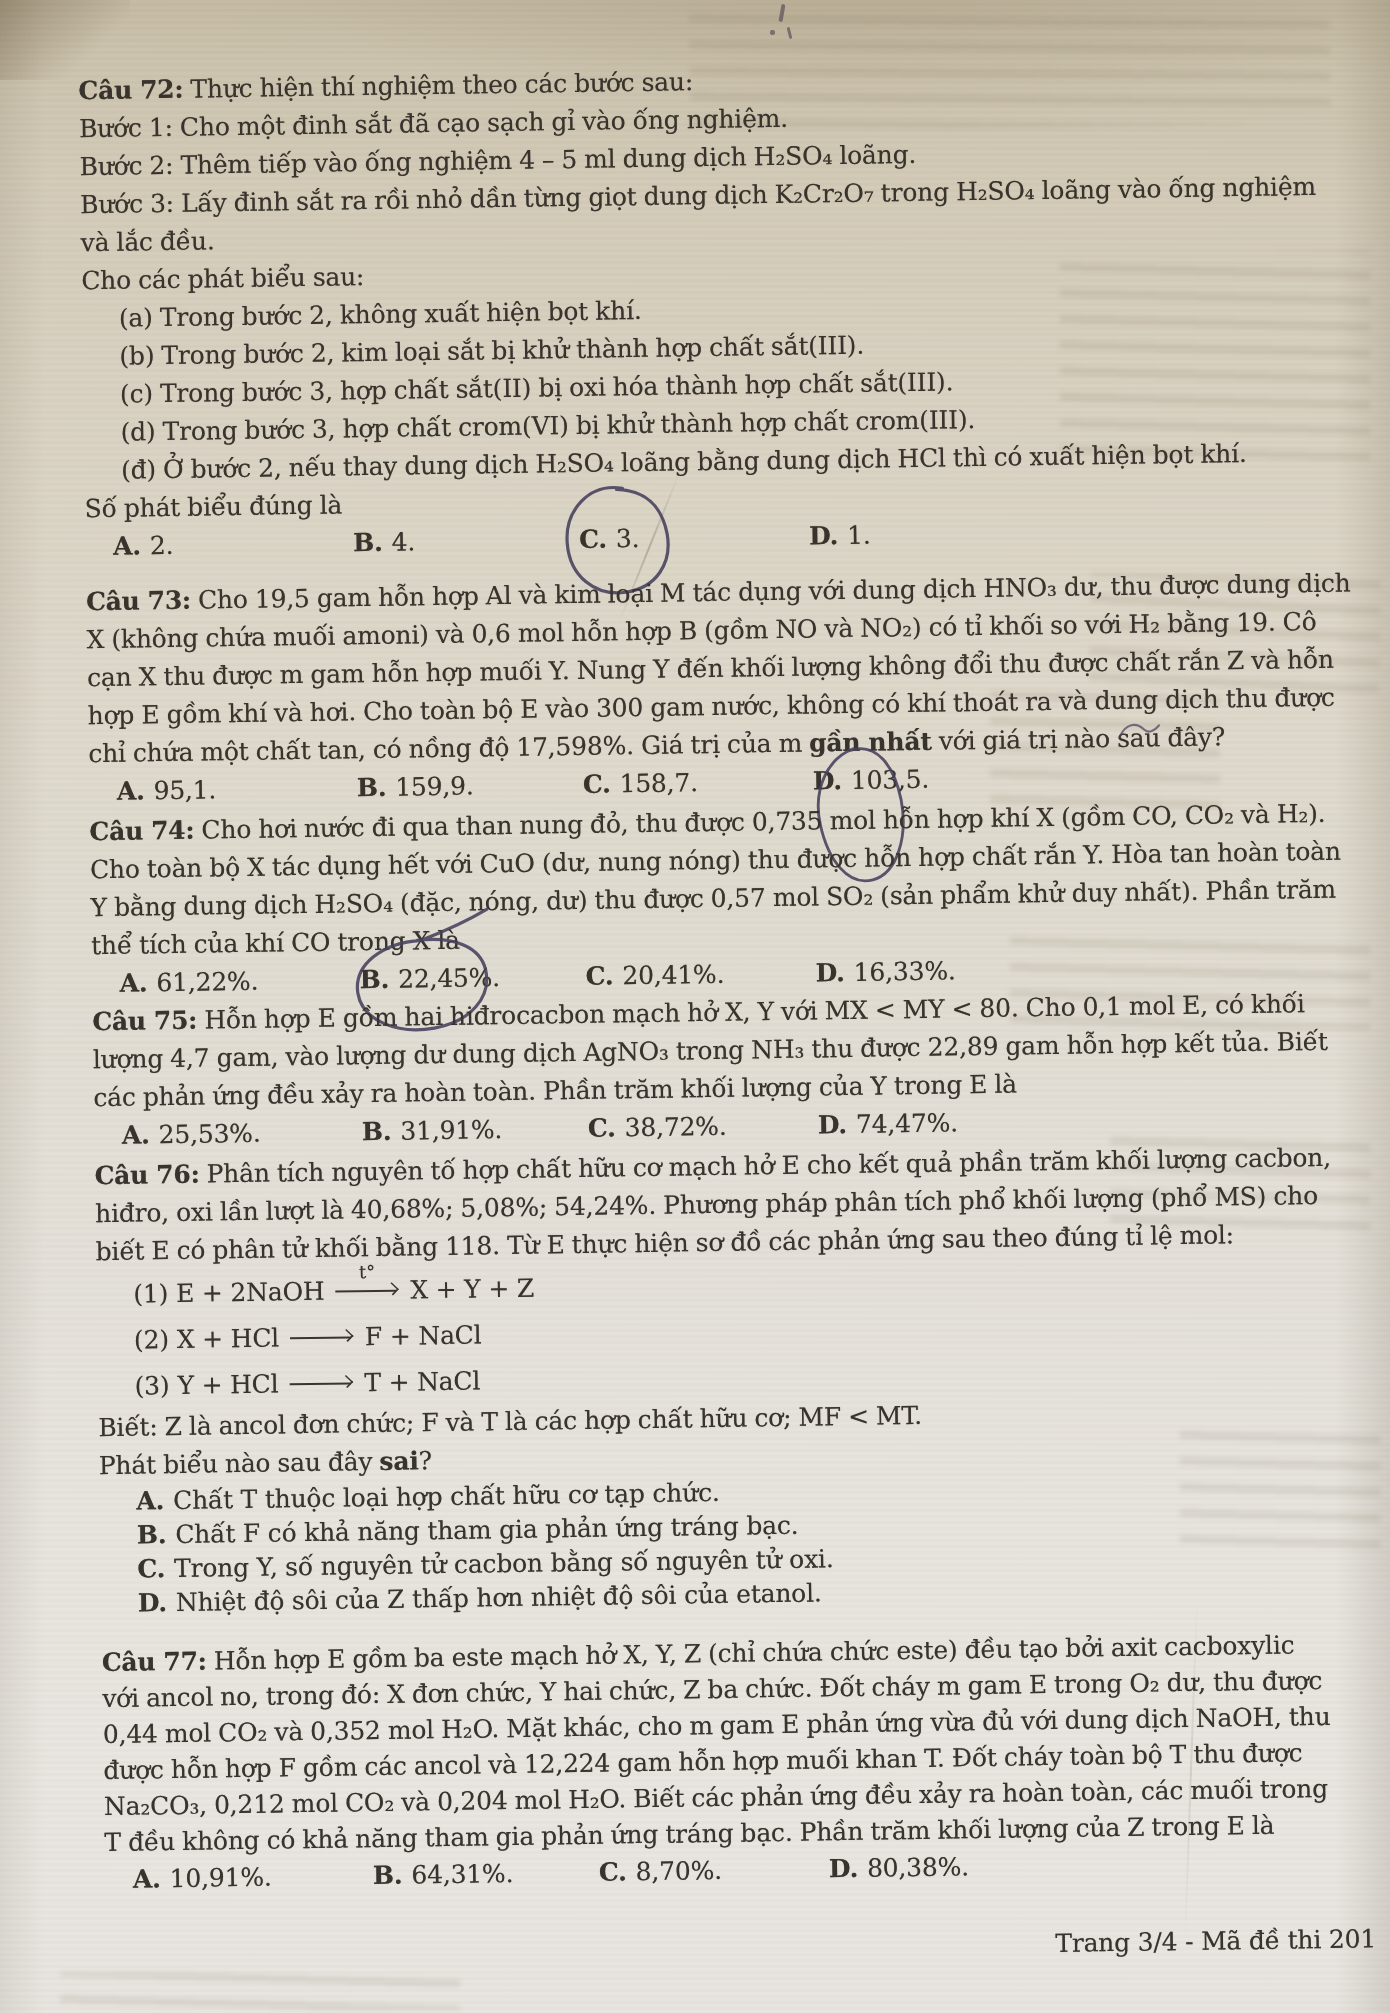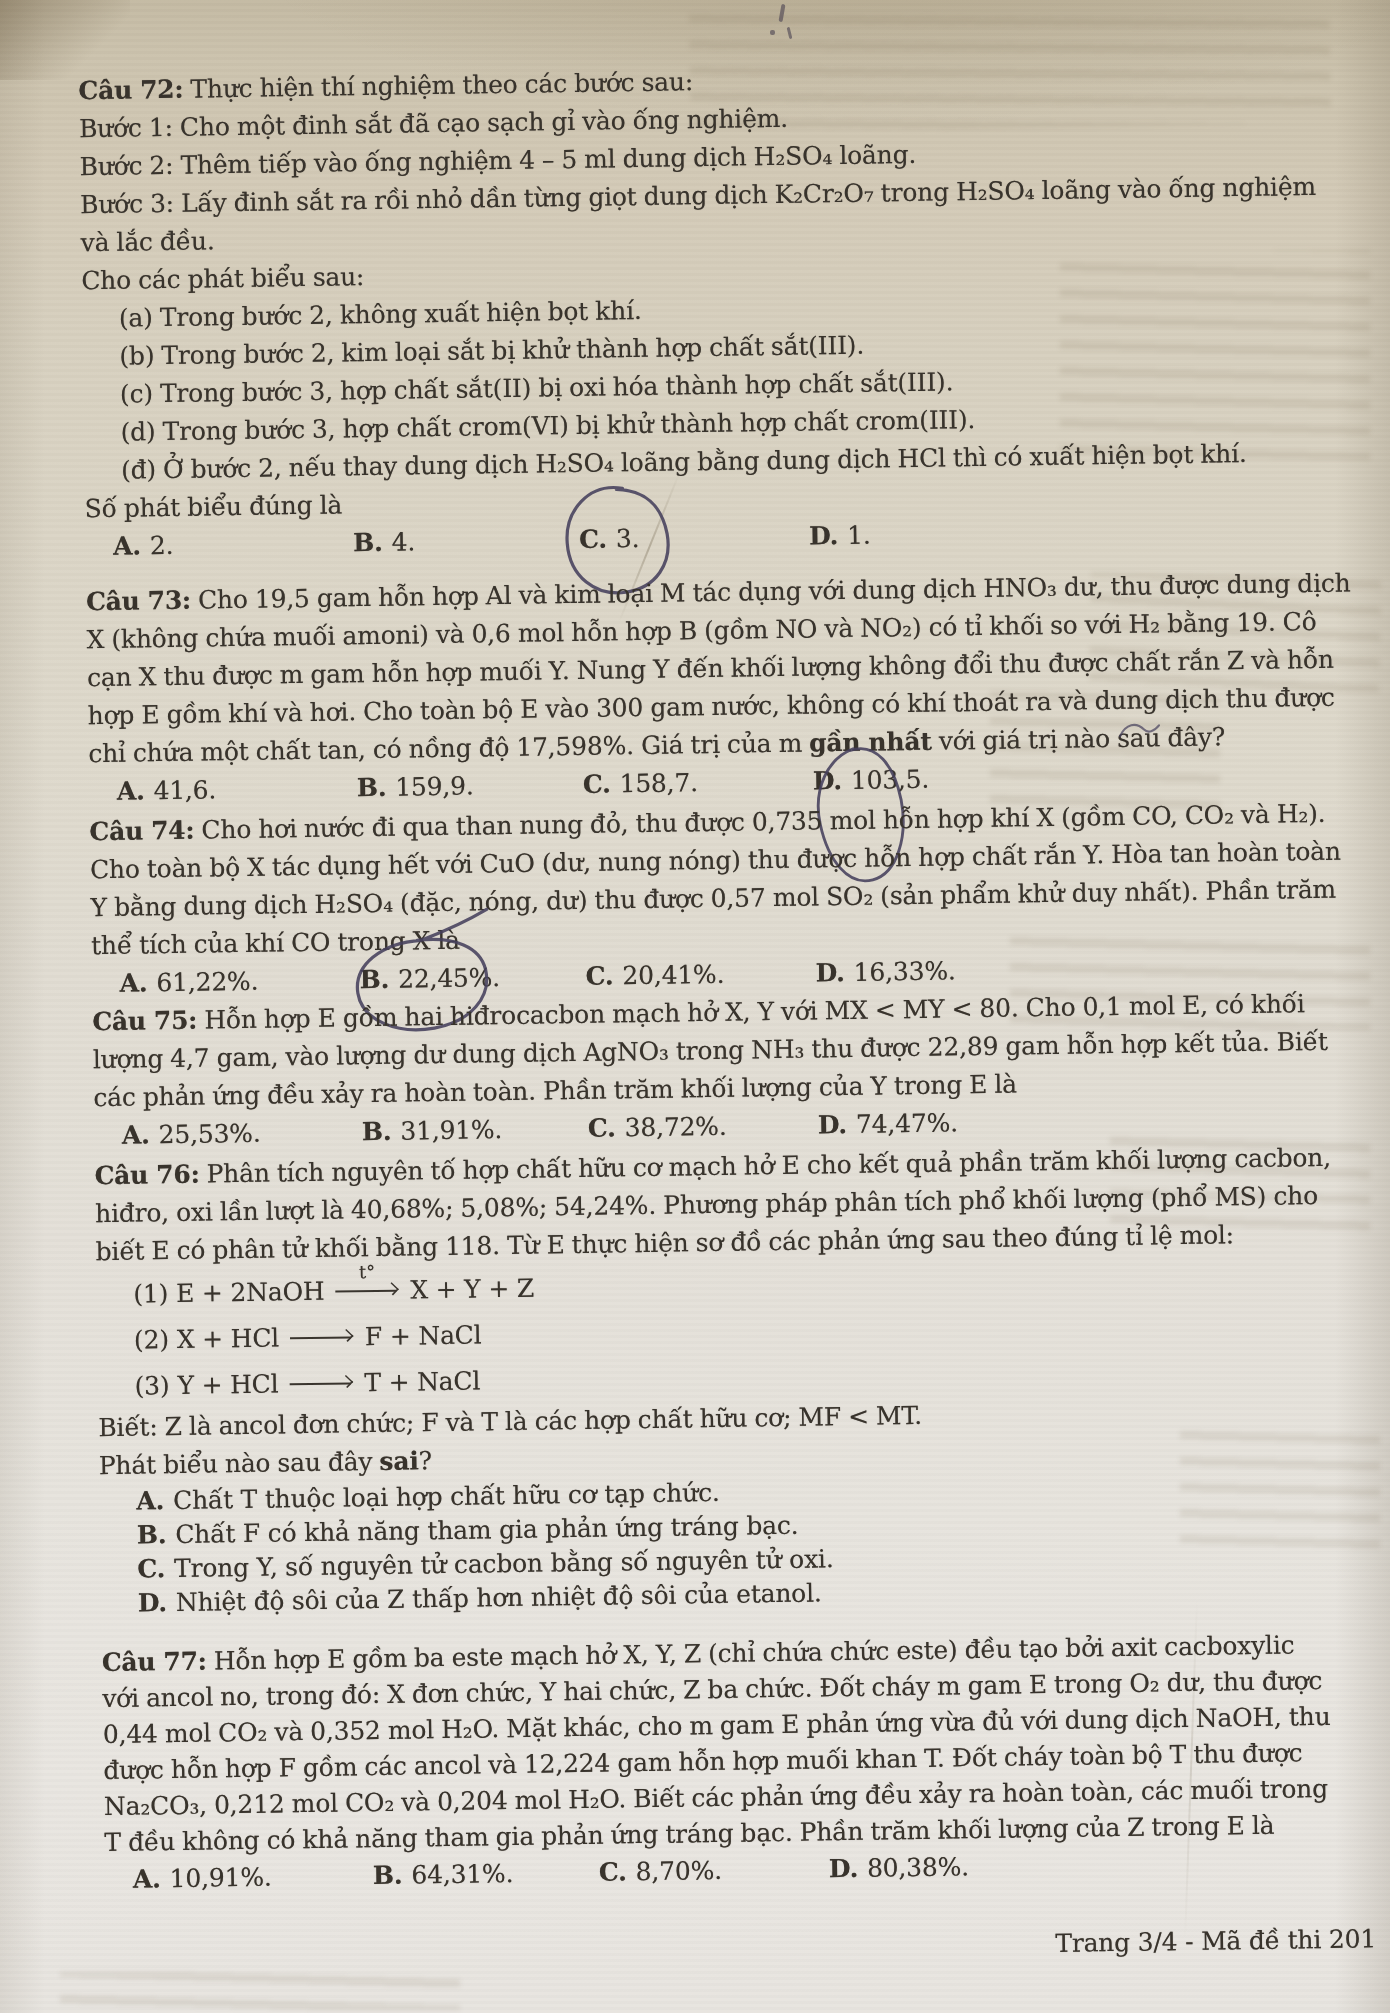--- a/index.html
+++ b/index.html
@@ -101,21 +101,21 @@
     <section class="q" style="margin-top:17px;">
       <div class="para"><span class="qlabel">Câu 73:</span><span>Cho 19,5 gam hỗn hợp Al và kim loại M tác dụng với dung dịch HNO₃ dư, thu được dung dịch</span></div>
       <div class="para">X (không chứa muối amoni) và 0,6 mol hỗn hợp B (gồm NO và NO₂) có tỉ khối so với H₂ bằng 19. Cô
 cạn X thu được m gam hỗn hợp muối Y. Nung Y đến khối lượng không đổi thu được chất rắn Z và hỗn
 hợp E gồm khí và hơi. Cho toàn bộ E vào 300 gam nước, không có khí thoát ra và dung dịch thu được</div>
       <div class="para"><span>chỉ chứa một chất tan, có nồng độ 17,598%. Giá trị của m </span><span class="bold">gần nhất</span><span> với giá trị nào sau đây?</span></div>
       <svg class="ink thin" viewBox="0 0 44 22" style="left:1030px;top:152px;width:44px;height:22px;">
           <path d="M2,16 C8,4 18,2 26,10 C30,14 36,12 41,6"></path>
         </svg>
       <div class="opts">
-        <span class="opt o-a"><b>A.</b><span>41,6.</span></span>
+        <span class="opt o-a"><b>A.</b><span>95,1.</span></span>
         <span class="opt o-b"><b>B.</b><span>159,9.</span></span>
         <span class="opt o-c"><b>C.</b><span>158,7.</span></span>
         <span class="opt o-d"><b>D.</b><span>103,5.</span>
           <svg class="ink" viewBox="0 0 130 168" style="left:-18px;top:-22px;width:130px;height:150px;">
               <path d="M58,10 C30,20 12,54 20,94 C28,134 50,164 78,157 C106,150 118,108 111,68 C104,30 84,2 54,12"></path>
             </svg>
         </span>
       </div>
     </section>
 

